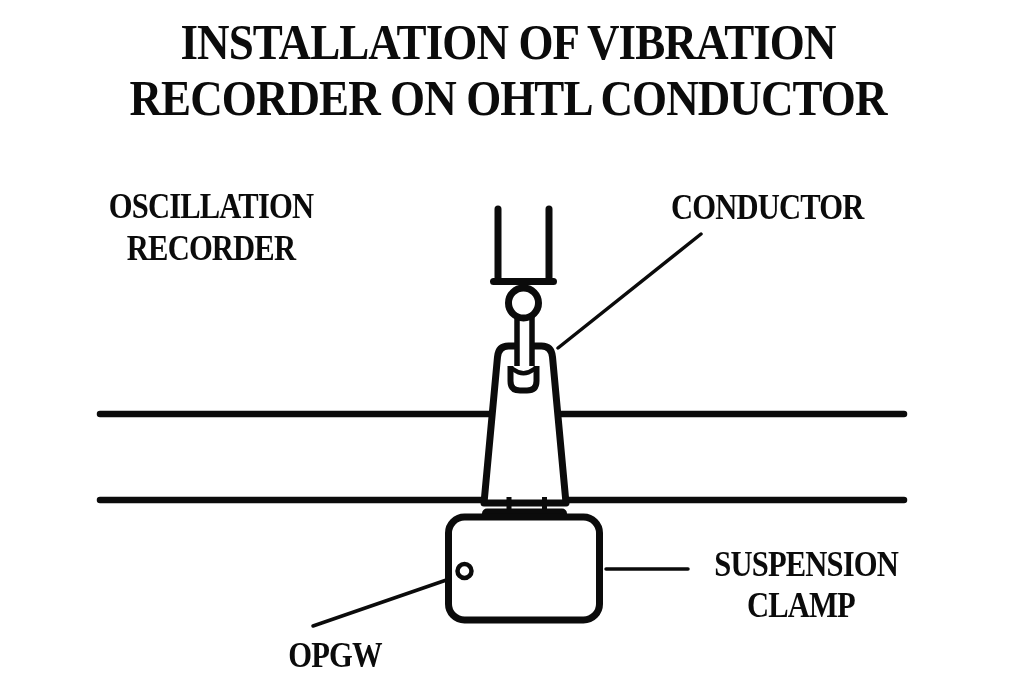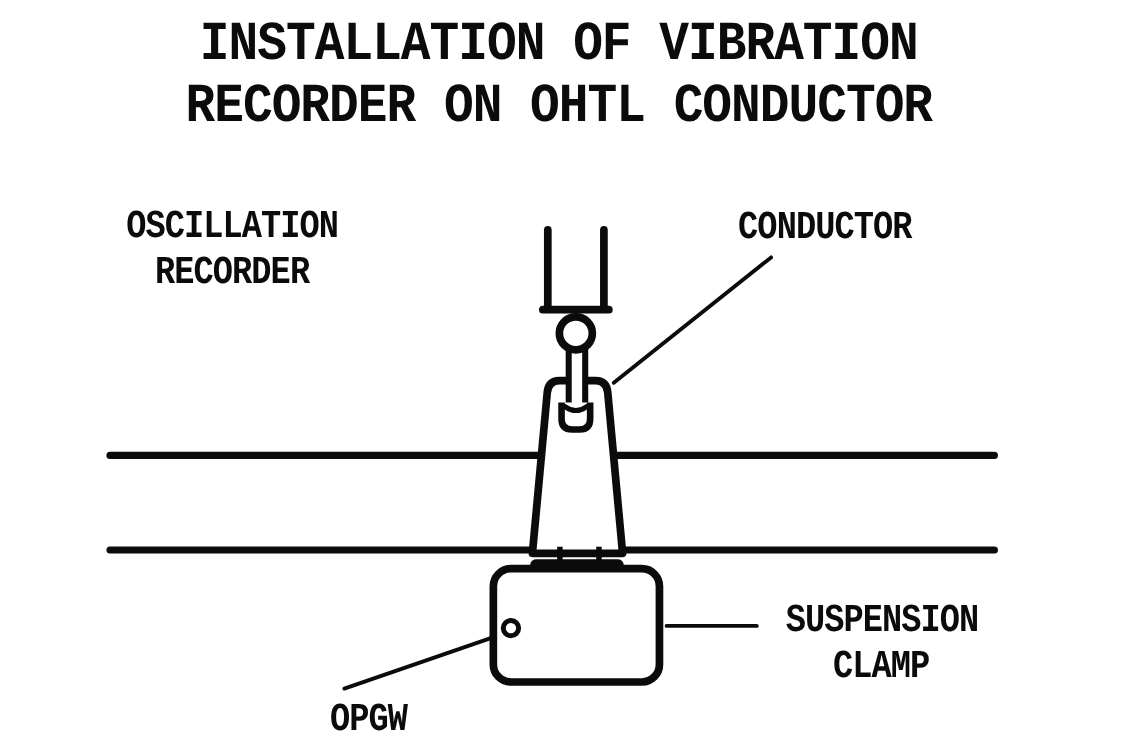--- a/index.html
+++ b/index.html
@@ -2,21 +2,21 @@
 <html style="--background: #ffffff; --ink: #0b0b0b;"><head>
 <meta charset="utf-8">
 <style>
   html, body { margin: 0; padding: 0; background: #fff; }
   .stage {
     position: relative;
     width: 1016px;
     height: 682px;
     background: var(--background, #ffffff);
     overflow: hidden;
-    font-family: Liberation Mono, monospace;
+    font-family: Liberation Serif, serif;
     color: var(--ink, #0b0b0b);
   }
   .stage svg { position: absolute; left: 0; top: 0; }
   .ink-line   { stroke: var(--ink, #0b0b0b); fill: none; }
   .ink-outline{ stroke: var(--ink, #0b0b0b); fill: #ffffff; }
   .ink-solid  { fill: var(--ink, #0b0b0b); stroke: none; }
   .label {
     position: absolute;
     font-weight: bold;
     color: var(--ink, #0b0b0b);

